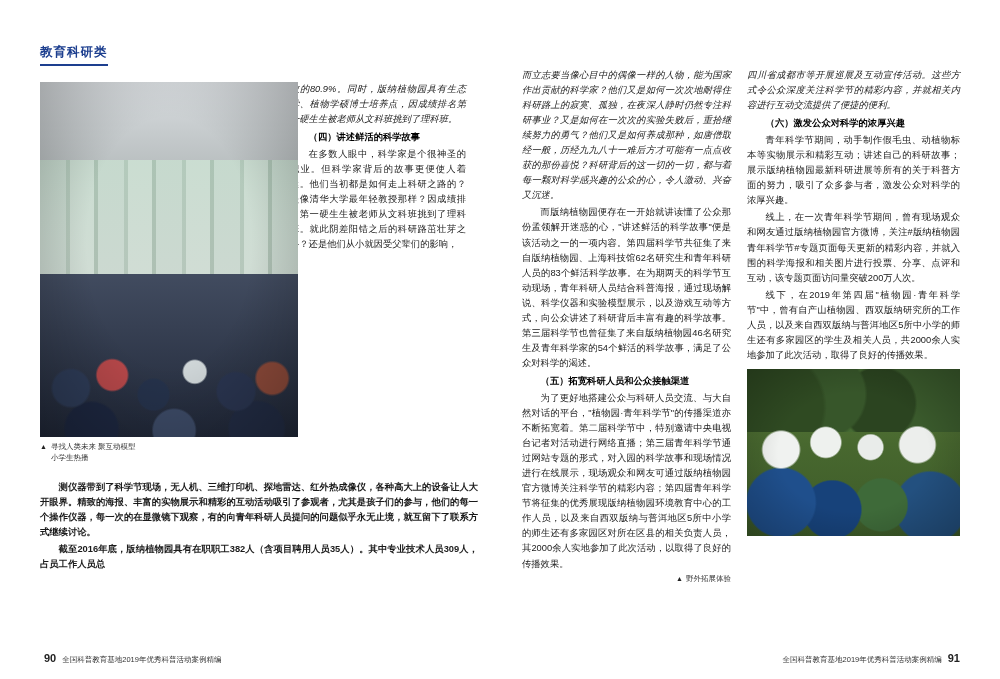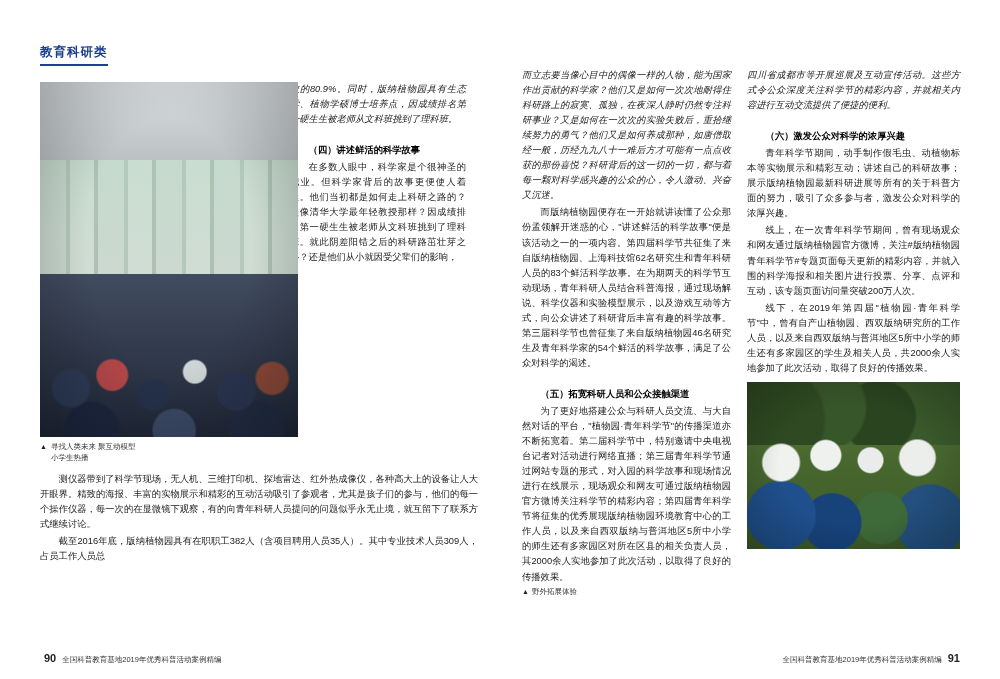--- a/index.html
+++ b/index.html
@@ -115,26 +115,27 @@
     color: #1a1a1a;
     text-align: justify;
     text-justify: inter-ideograph;
   }
   .body-text p { margin: 0 0 2px 0; text-indent: 2em; }
   .body-text p.no-indent { text-indent: 0; font-style: italic; }
   .sub-head {
     font-size: 9.3px;
     font-weight: bold;
     line-height: 1.62;
-    margin: 16px 0 2px 0;
+    margin: 3px 0 2px 0;
     text-indent: 2em;
     color: #000;
   }
   .left-bottom-text {
-    margin-top: 8px;
+    margin-top: 16px;
+    font-weight: bold;
   }
 
   
   .right-inner {
     display: flex;
     gap: 16px;
   }
   .rcol { width: 213px; }
 
   .photo-small {
@@ -174,20 +175,21 @@
     position: absolute; inset: 0;
     background: radial-gradient(ellipse at 50% 50%, rgba(0,0,0,0) 50%, rgba(0,0,0,.25) 100%);
   }
   .small-caption {
     display: flex;
     gap: 3px;
     font-size: 7.5px;
     color: #333;
     margin: 0 0 3px 0;
     line-height: 1.4;
+    justify-content: flex-end;
   }
 
   
   .footer {
     position: absolute;
     bottom: 14px;
     font-size: 7.5px;
     color: #333;
     display: flex;
     align-items: baseline;

